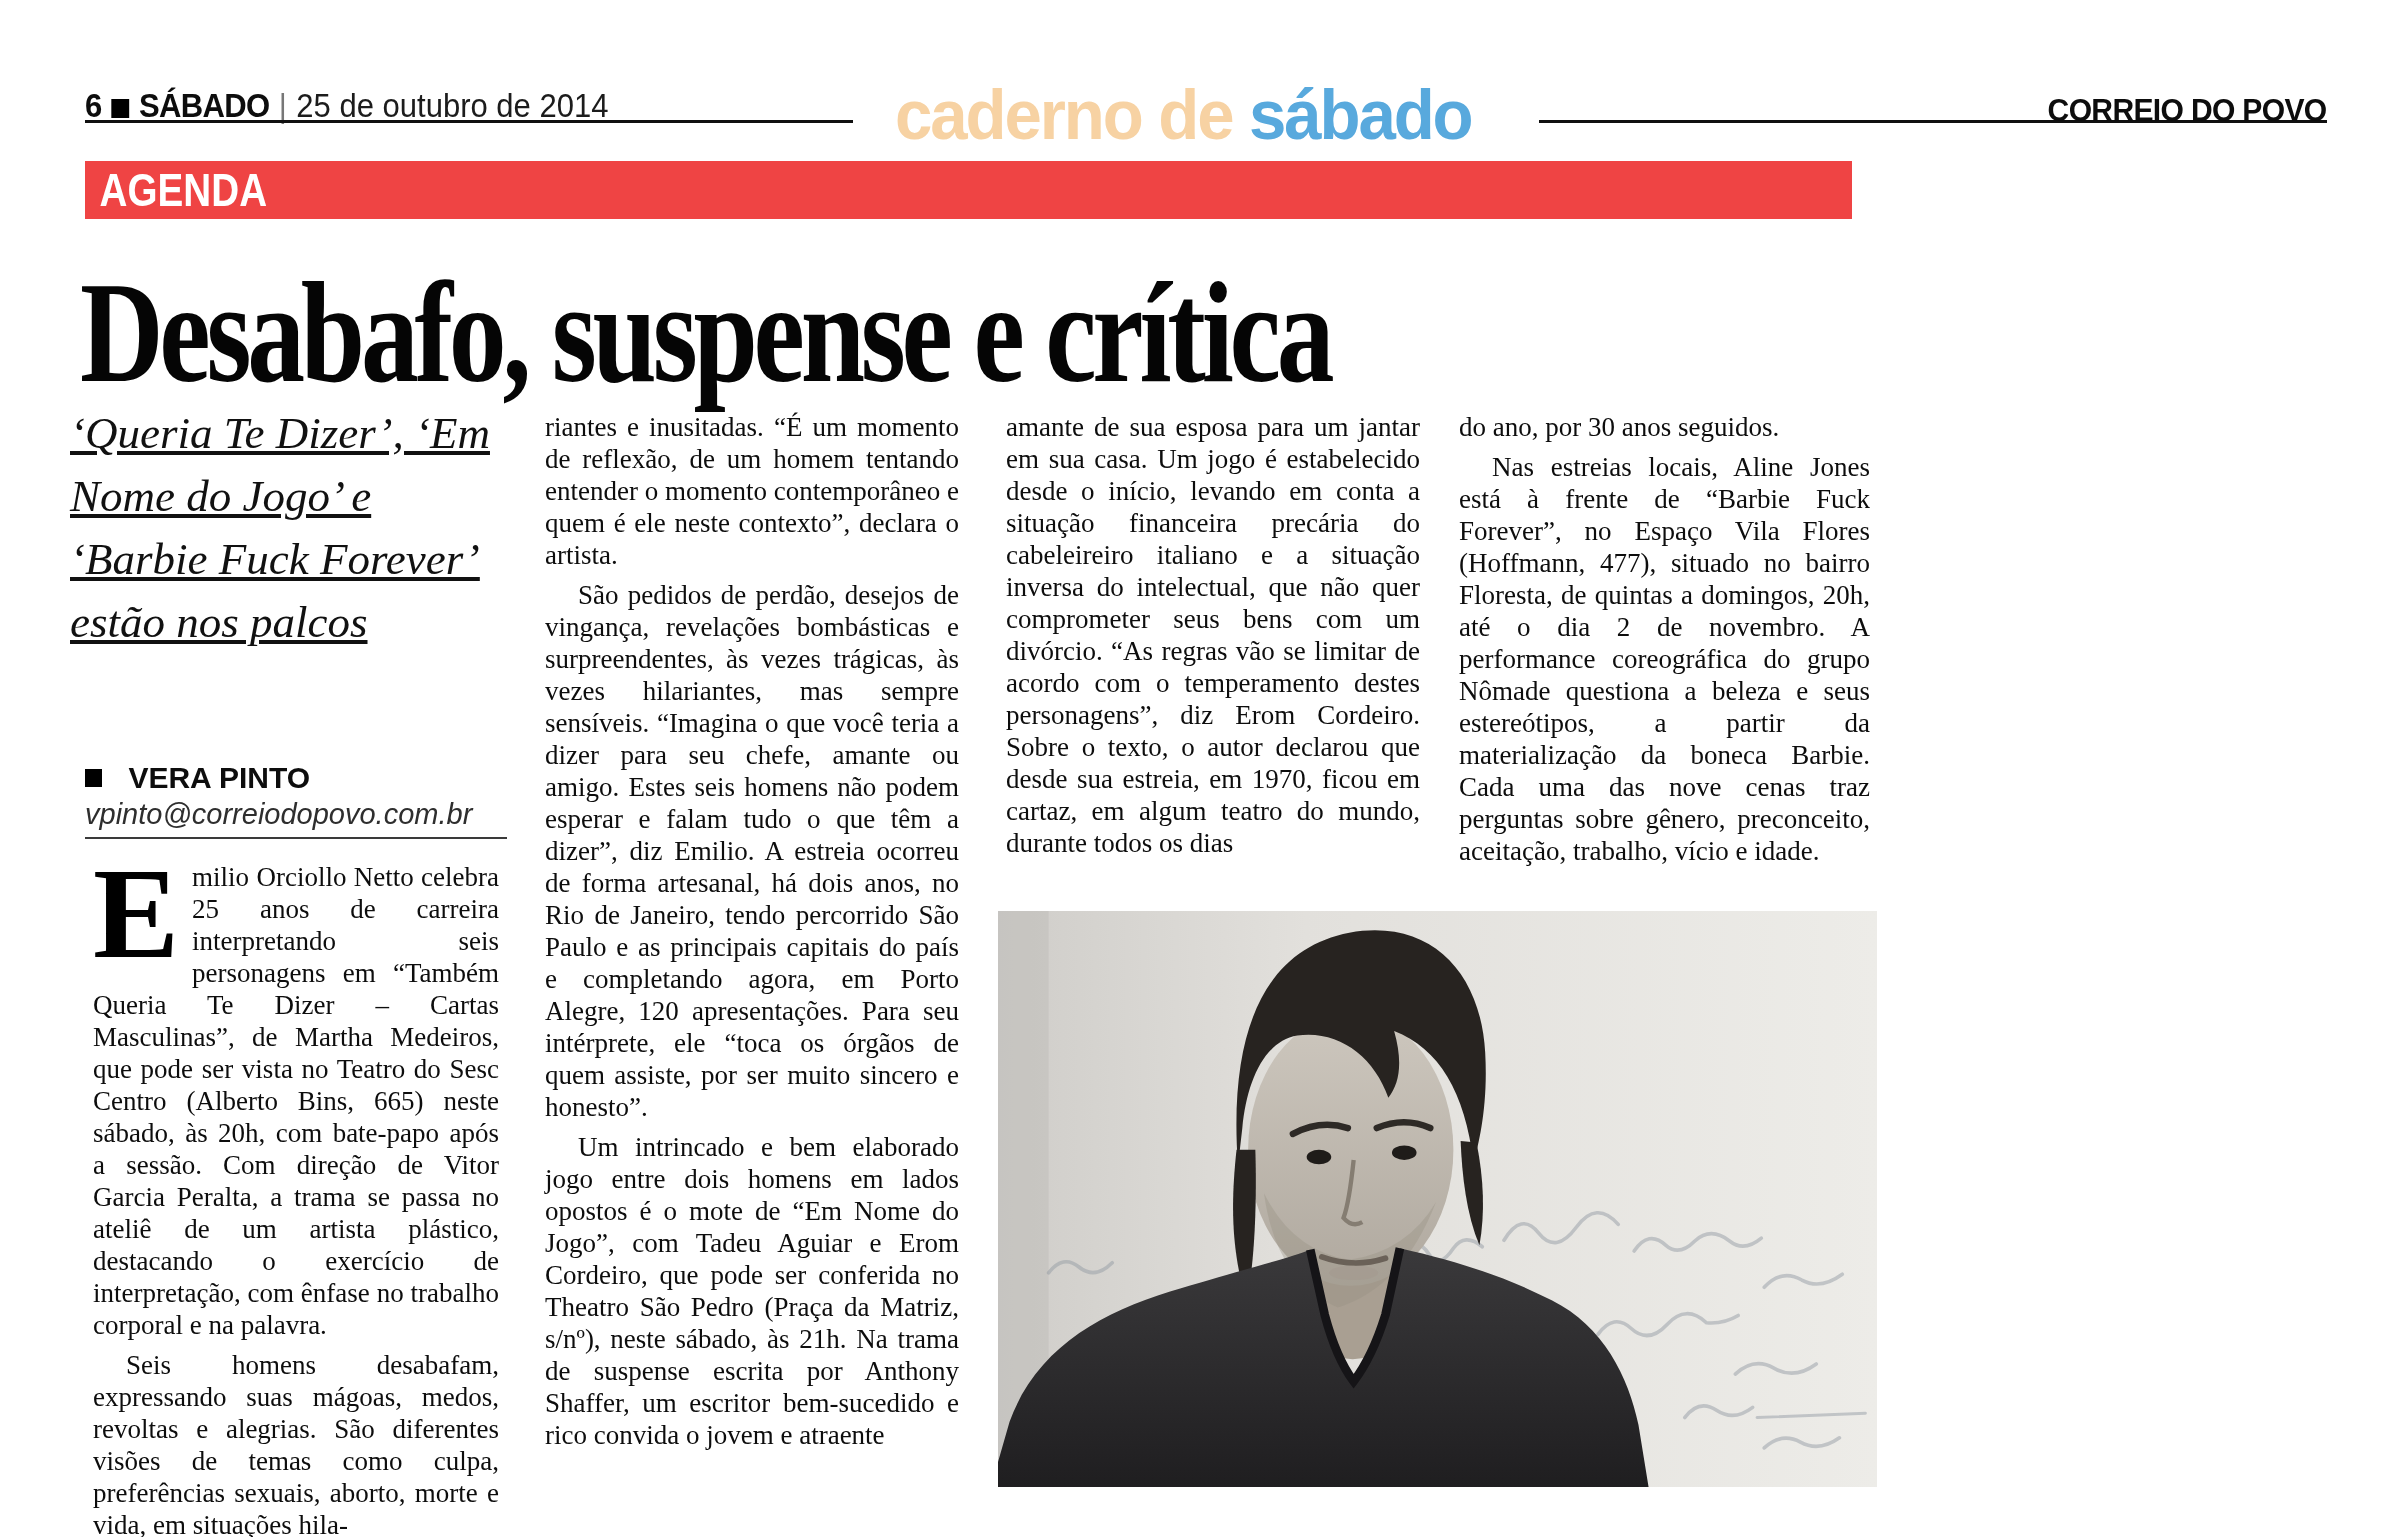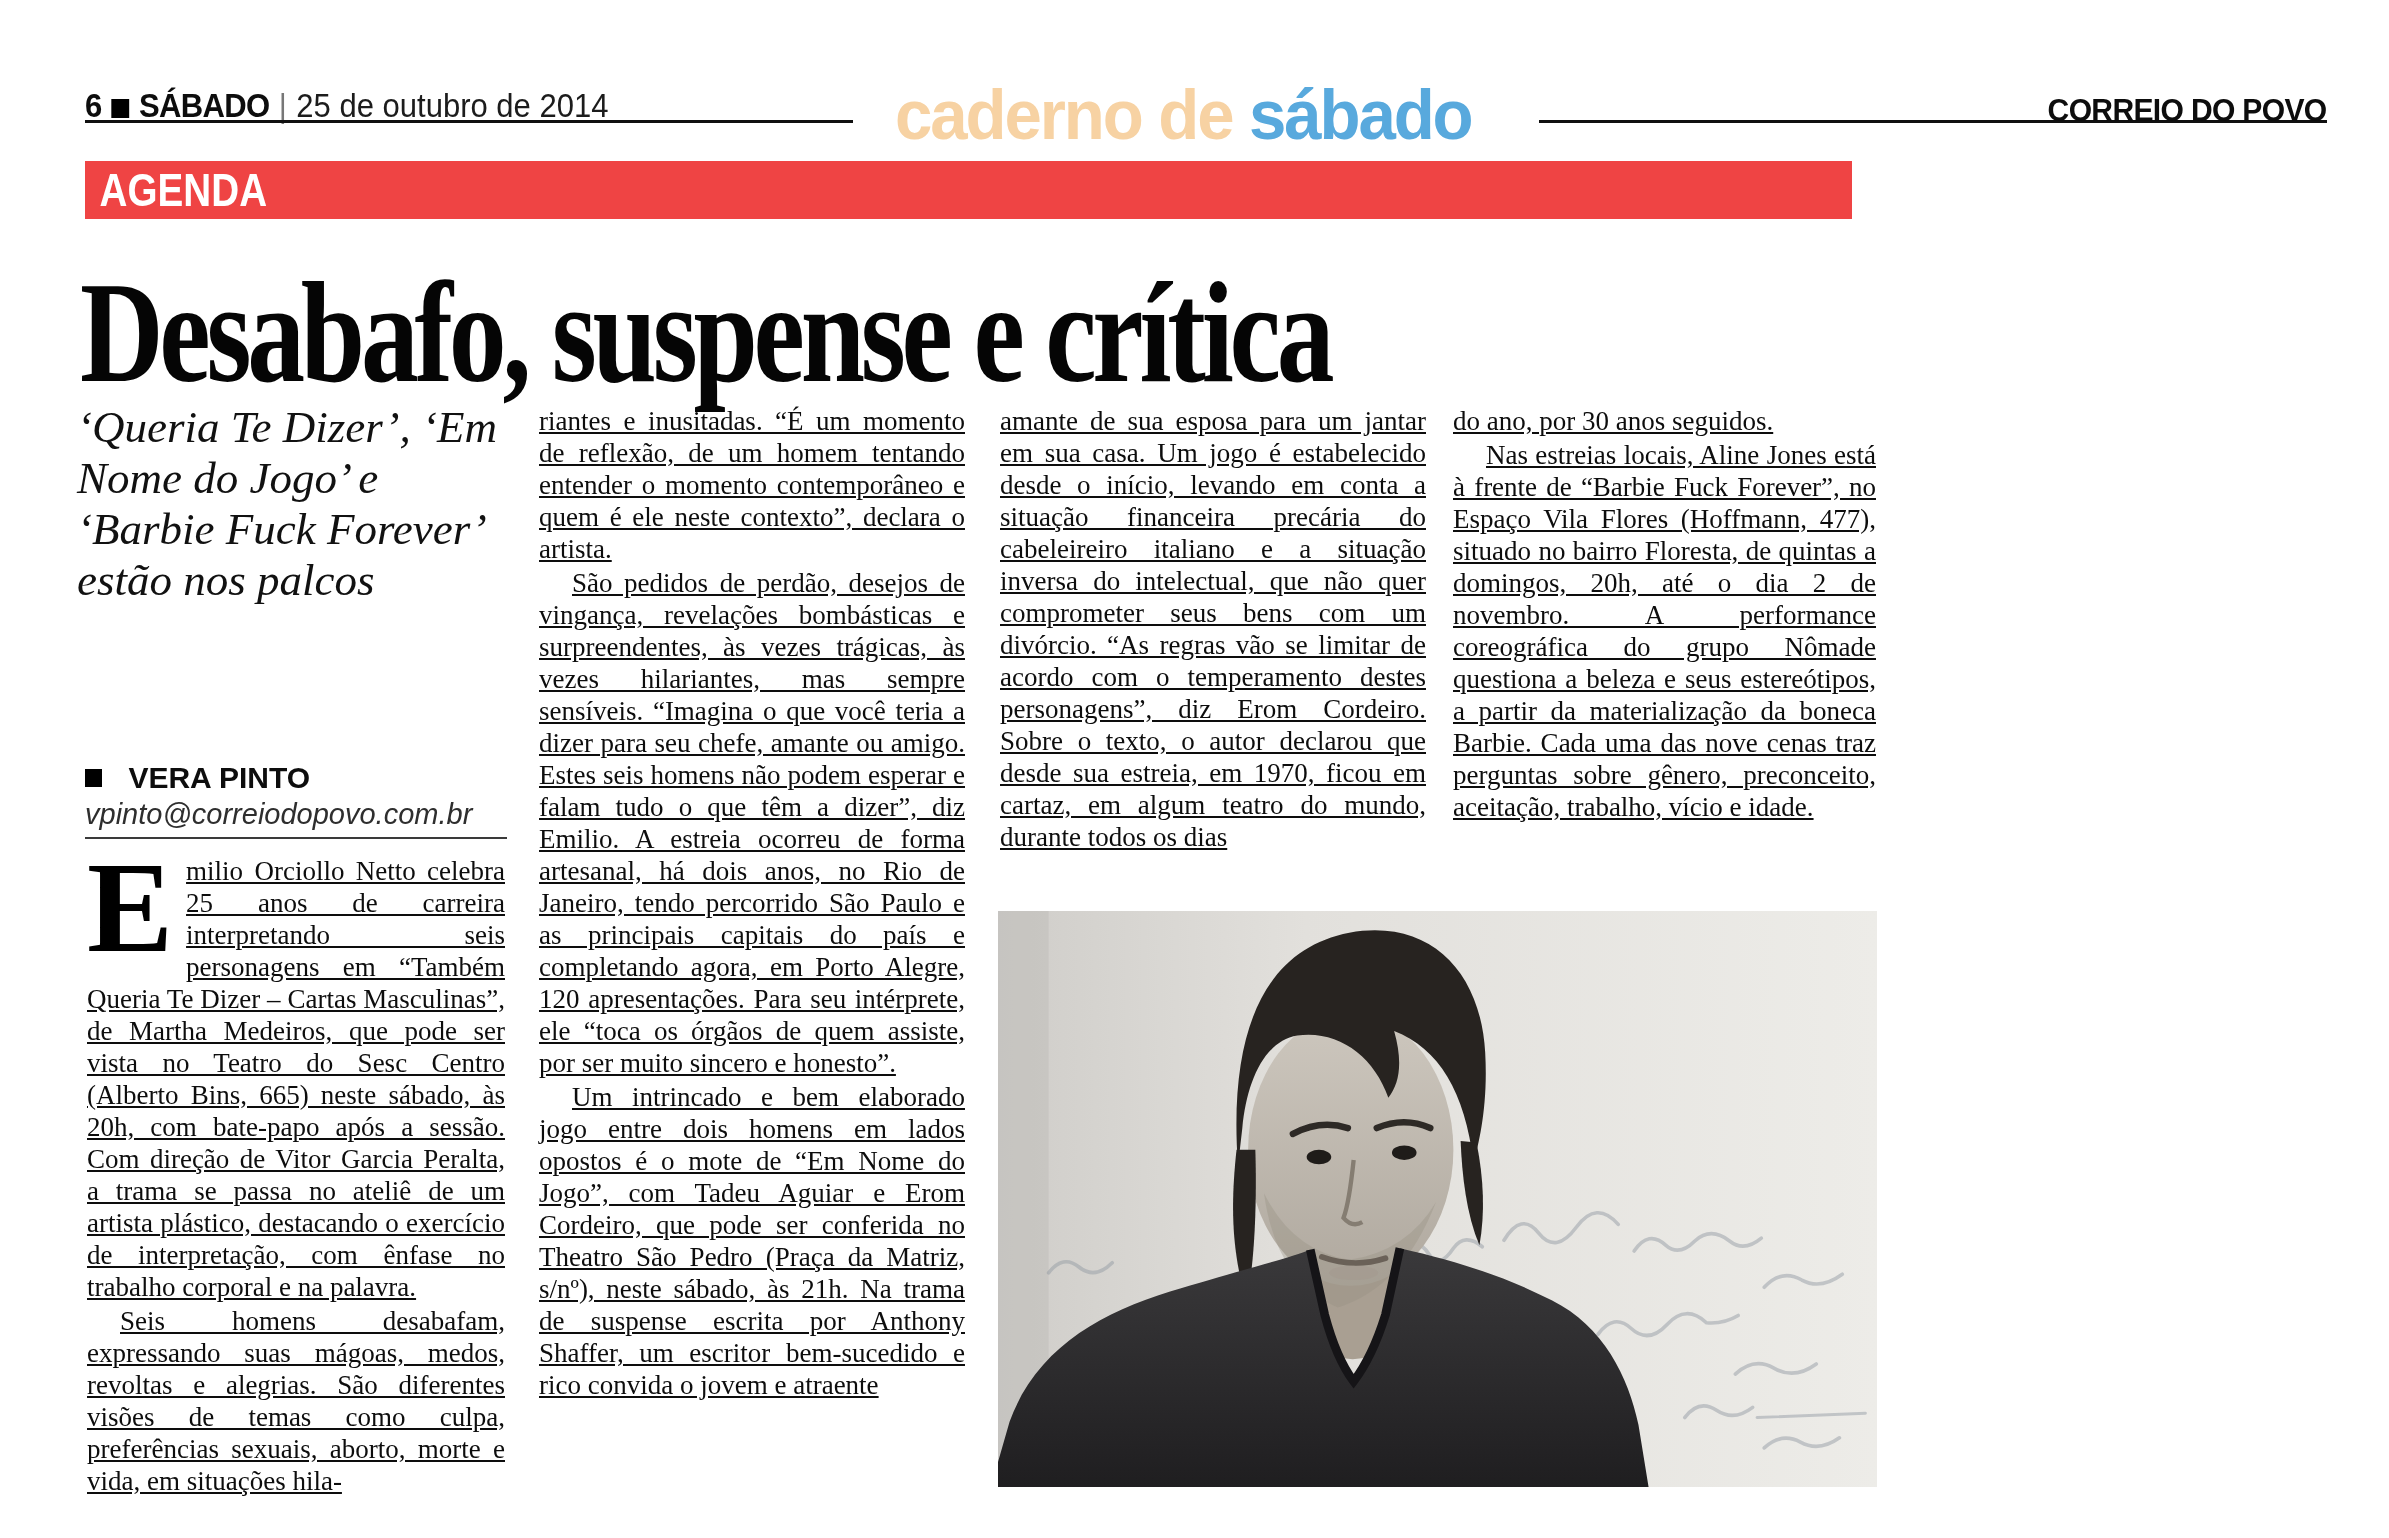--- a/index.html
+++ b/index.html
@@ -29,32 +29,32 @@
   
   .banner{position:absolute;left:85px;top:161px;width:1767px;height:58px;background:#ef4444;}
   .banner span{display:inline-block;color:#fff;font-family:"Liberation Sans",sans-serif;font-weight:700;
                font-size:46px;line-height:58px;padding-left:17.4px;letter-spacing:0px;
                transform:scaleX(.84);transform-origin:0 0;}
   .headline{position:absolute;left:80px;top:250px;width:1880px;font-family:"Liberation Serif",serif;
             font-weight:700;font-size:118px;letter-spacing:-4.3px;white-space:nowrap;
             transform:scale(.98,1.22);transform-origin:0 0;color:#050505;}
 
   
-  .standfirst{position:absolute;left:77px;top:402px;width:441px;font-style:italic;
-              font-size:45px;line-height:51px;color:#111;}
+  .standfirst{position:absolute;left:70px;top:402px;width:441px;font-style:italic;
+              font-size:45px;line-height:63px;color:#111;text-decoration:underline;}
   .byline{position:absolute;left:85px;top:761px;display:flex;align-items:center;gap:26px;
           font-family:"Liberation Sans",sans-serif;font-weight:700;font-size:30px;}
   .byline .sq{width:17.4px;height:17.4px;background:#000;}
   .email{position:absolute;left:85px;top:798px;font-family:"Liberation Sans",sans-serif;
          font-size:29px;color:#2e2e2e;font-style:italic;}
   #byline-rule{left:85px;top:837px;width:422px;height:2.2px;background:#3a3a3a;}
 
   
   .col{position:absolute;font-size:27px;line-height:32px;text-align:justify;overflow:hidden;}
-  .col p{margin:2px;text-decoration:underline;}
+  .col p{margin:8px;}
   .col p.indent{text-indent:33px;}
   #col1{left:85px;top:853px;width:422px;height:684px;}
   #col2{left:537px;top:403px;width:430px;height:1137px;}
   #col3{left:998px;top:403px;width:430px;height:512px;}
   #col4{left:1451px;top:403px;width:427px;height:492px;}
   .dropcap{float:left;font-weight:700;font-size:129px;line-height:97px;padding:4.3px 13px 0 0;color:#000;}
 
   
   .credit{position:absolute;left:998px;top:878px;width:879px;text-align:right;
           font-family:Liberation Serif, serif;font-size:21px;color:#a16207;letter-spacing:0.4px;margin-top:47px;}

